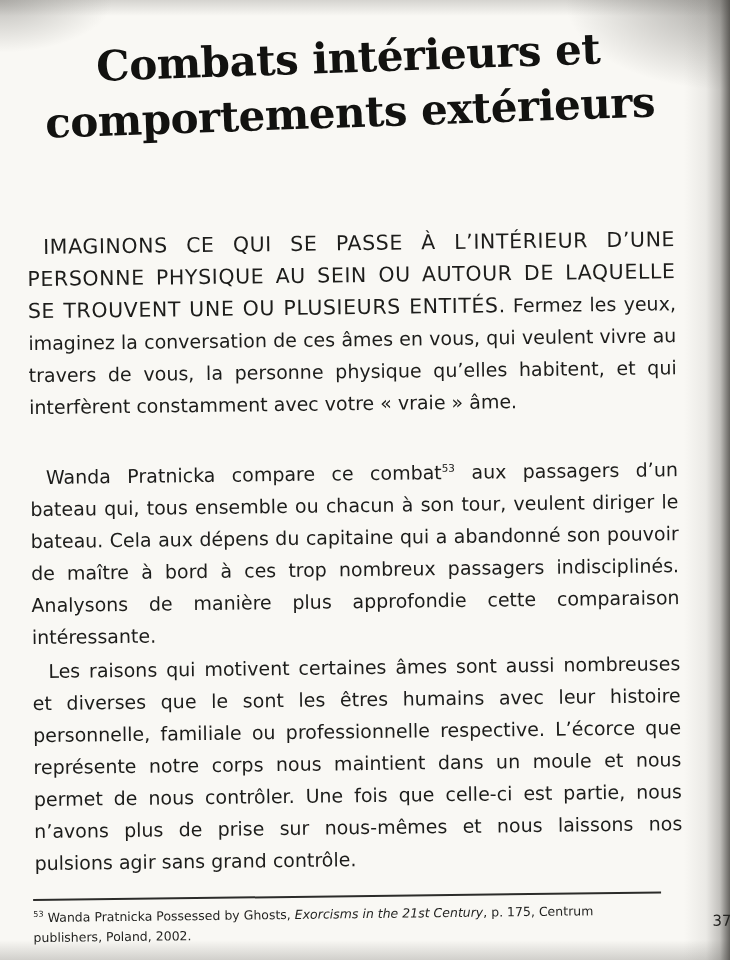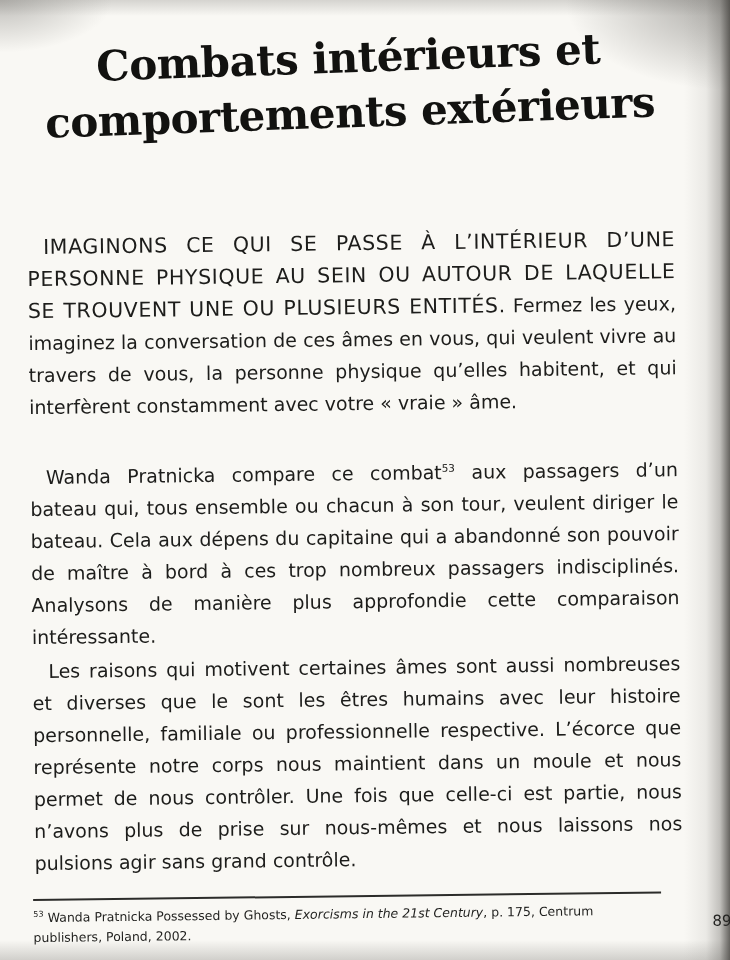--- a/index.html
+++ b/index.html
@@ -114,16 +114,16 @@
 
     <p class="para p2"><span>Wanda Pratnicka compare ce combat</span><span class="sup">53</span><span> aux passagers d’un bateau qui, tous ensemble ou chacun à son tour, veulent diriger le bateau. Cela aux dépens du capitaine qui a abandonné son pouvoir de maître à bord à ces trop nombreux passagers indisciplinés. Analysons de manière plus approfondie cette comparaison intéressante.</span></p>
 
     <p class="para p3"><span>Les raisons qui motivent certaines âmes sont aussi nombreuses et diverses que le sont les êtres humains avec leur histoire personnelle, familiale ou professionnelle respective. L’écorce que représente notre corps nous maintient dans un moule et nous permet de nous contrôler. Une fois que celle-ci est partie, nous n’avons plus de prise sur nous-mêmes et nous laissons nos pulsions agir sans grand contrôle.</span></p>
 
     <div class="footnote-block">
       <hr class="footnote-rule">
       <p class="footnote-text"><span class="footnote-marker">53</span><span> Wanda Pratnicka Possessed by Ghosts, </span><span class="footnote-italic">Exorcisms in the 21st Century</span><span>, p. 175, Centrum publishers, Poland, 2002.</span></p>
     </div>
 
-    <div class="page-number">89</div>
+    <div class="page-number">37</div>
 
   </div>
 </div>
 
 </body></html>

